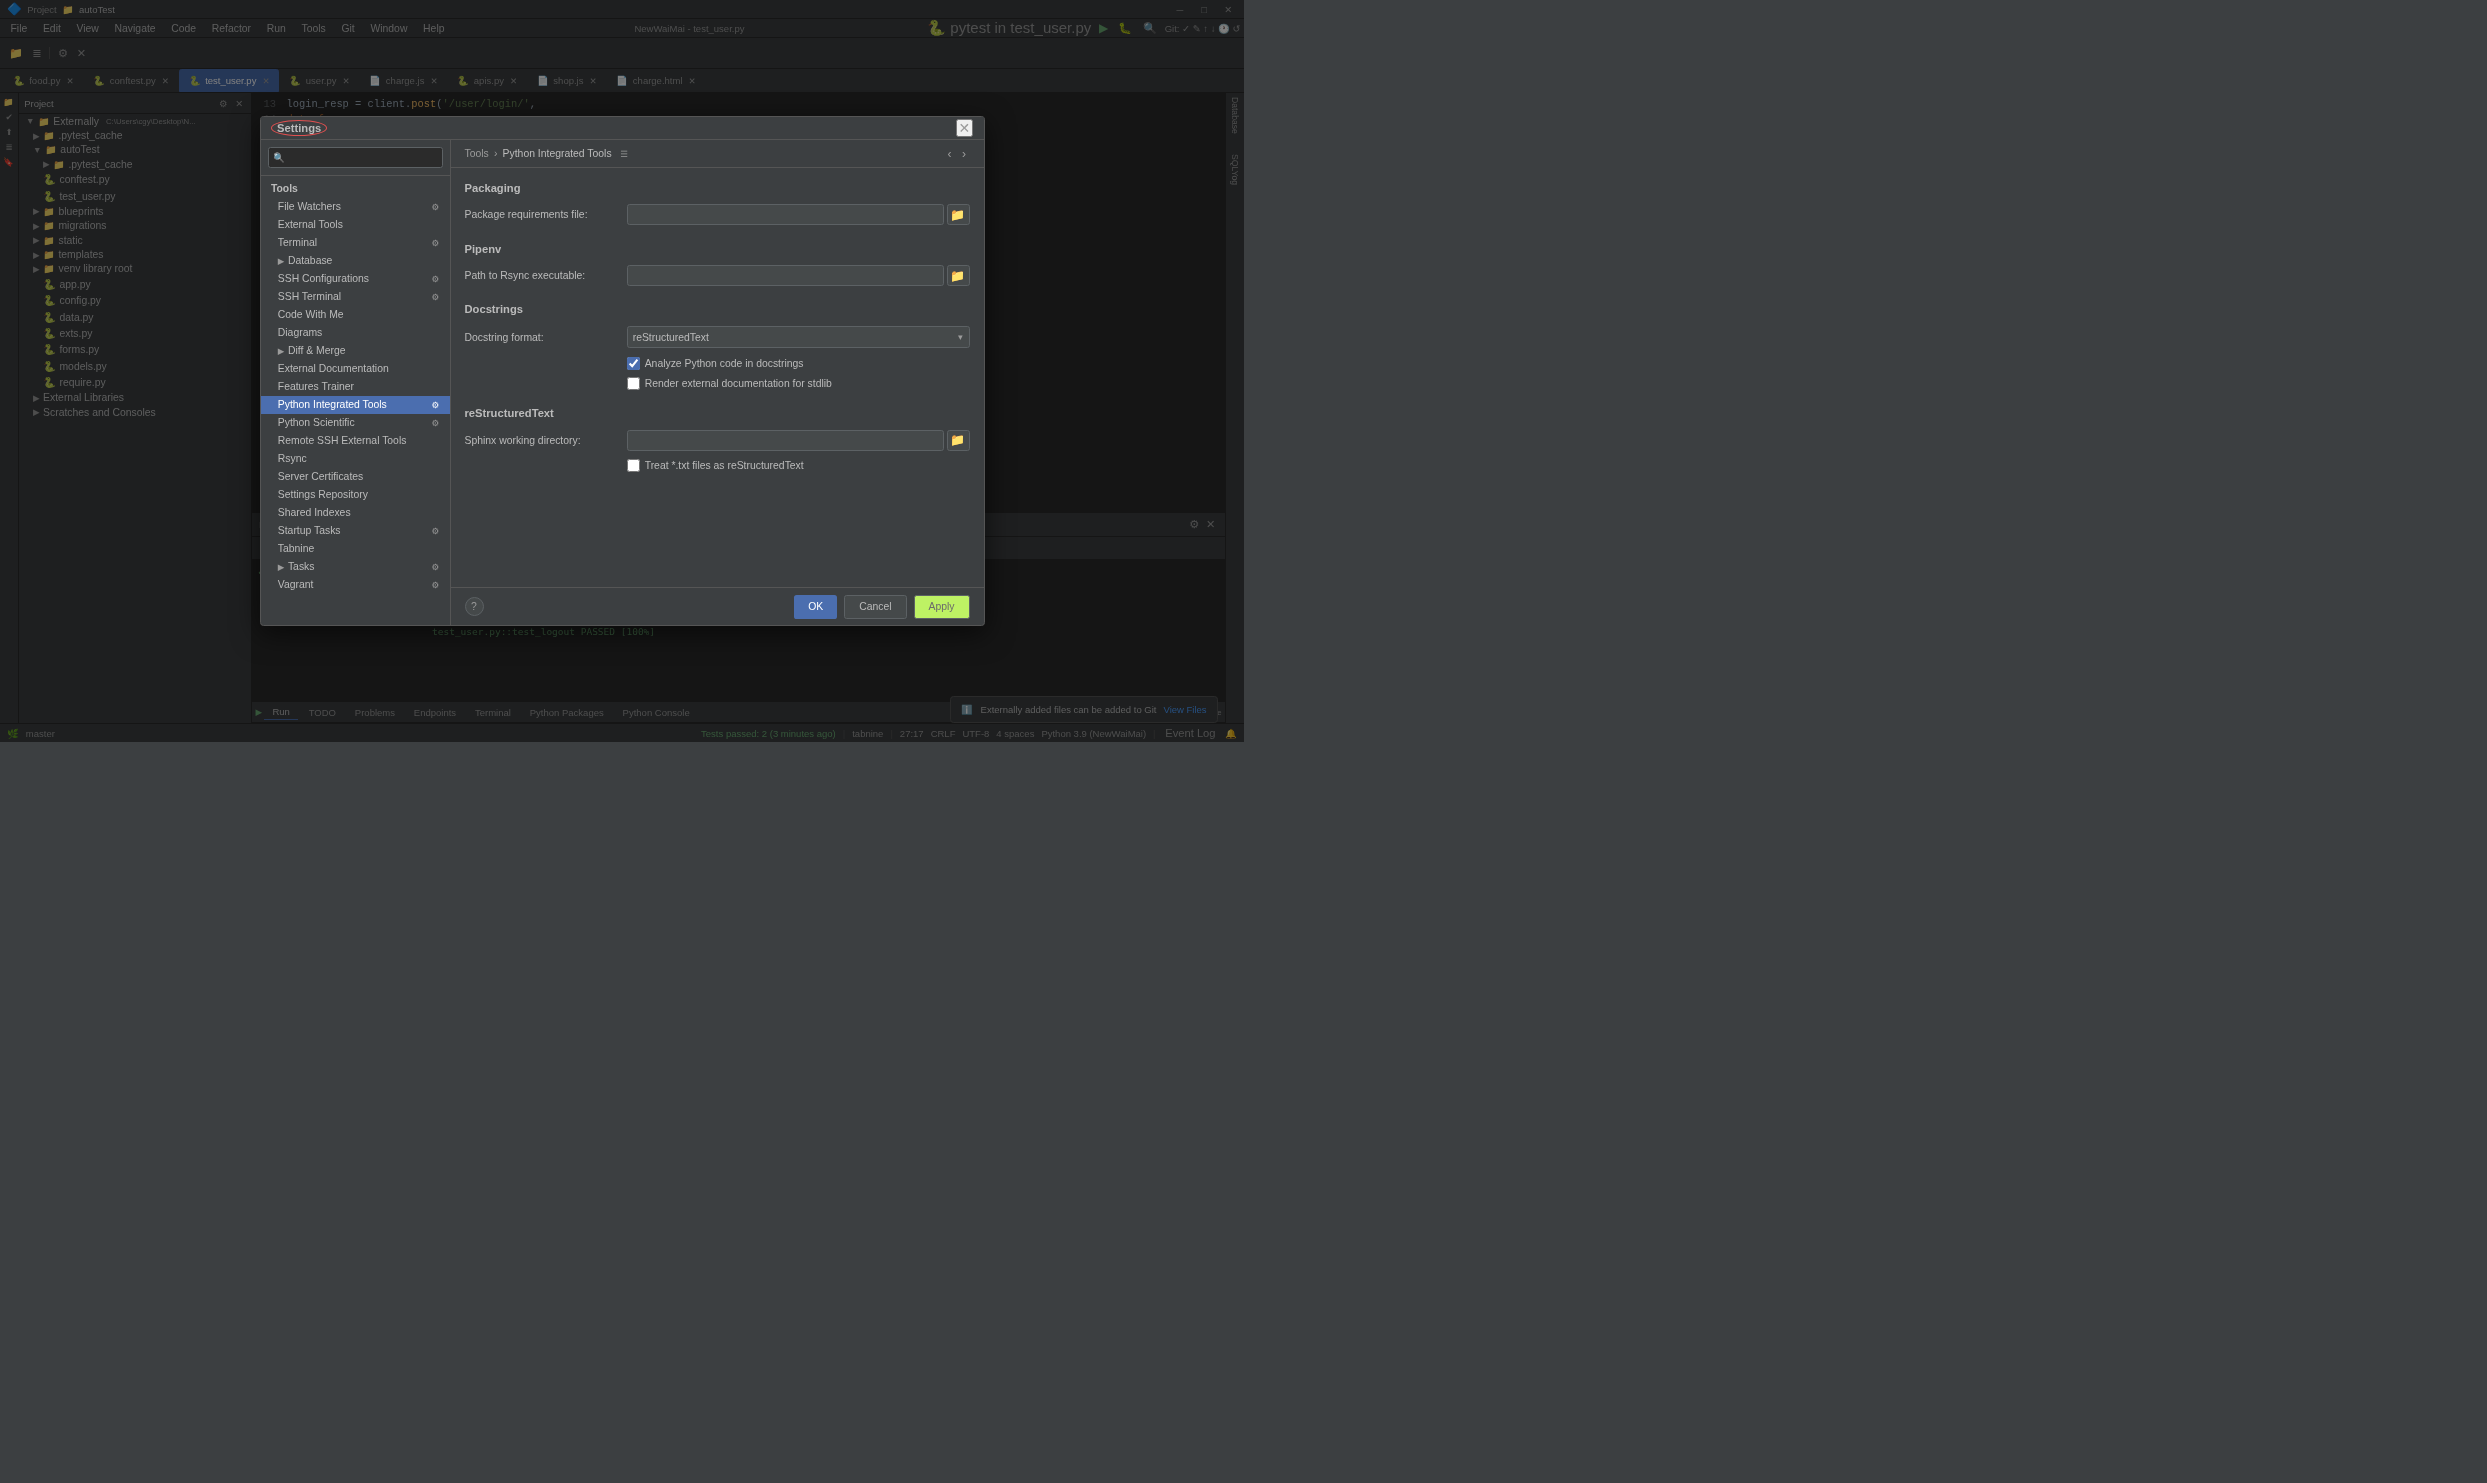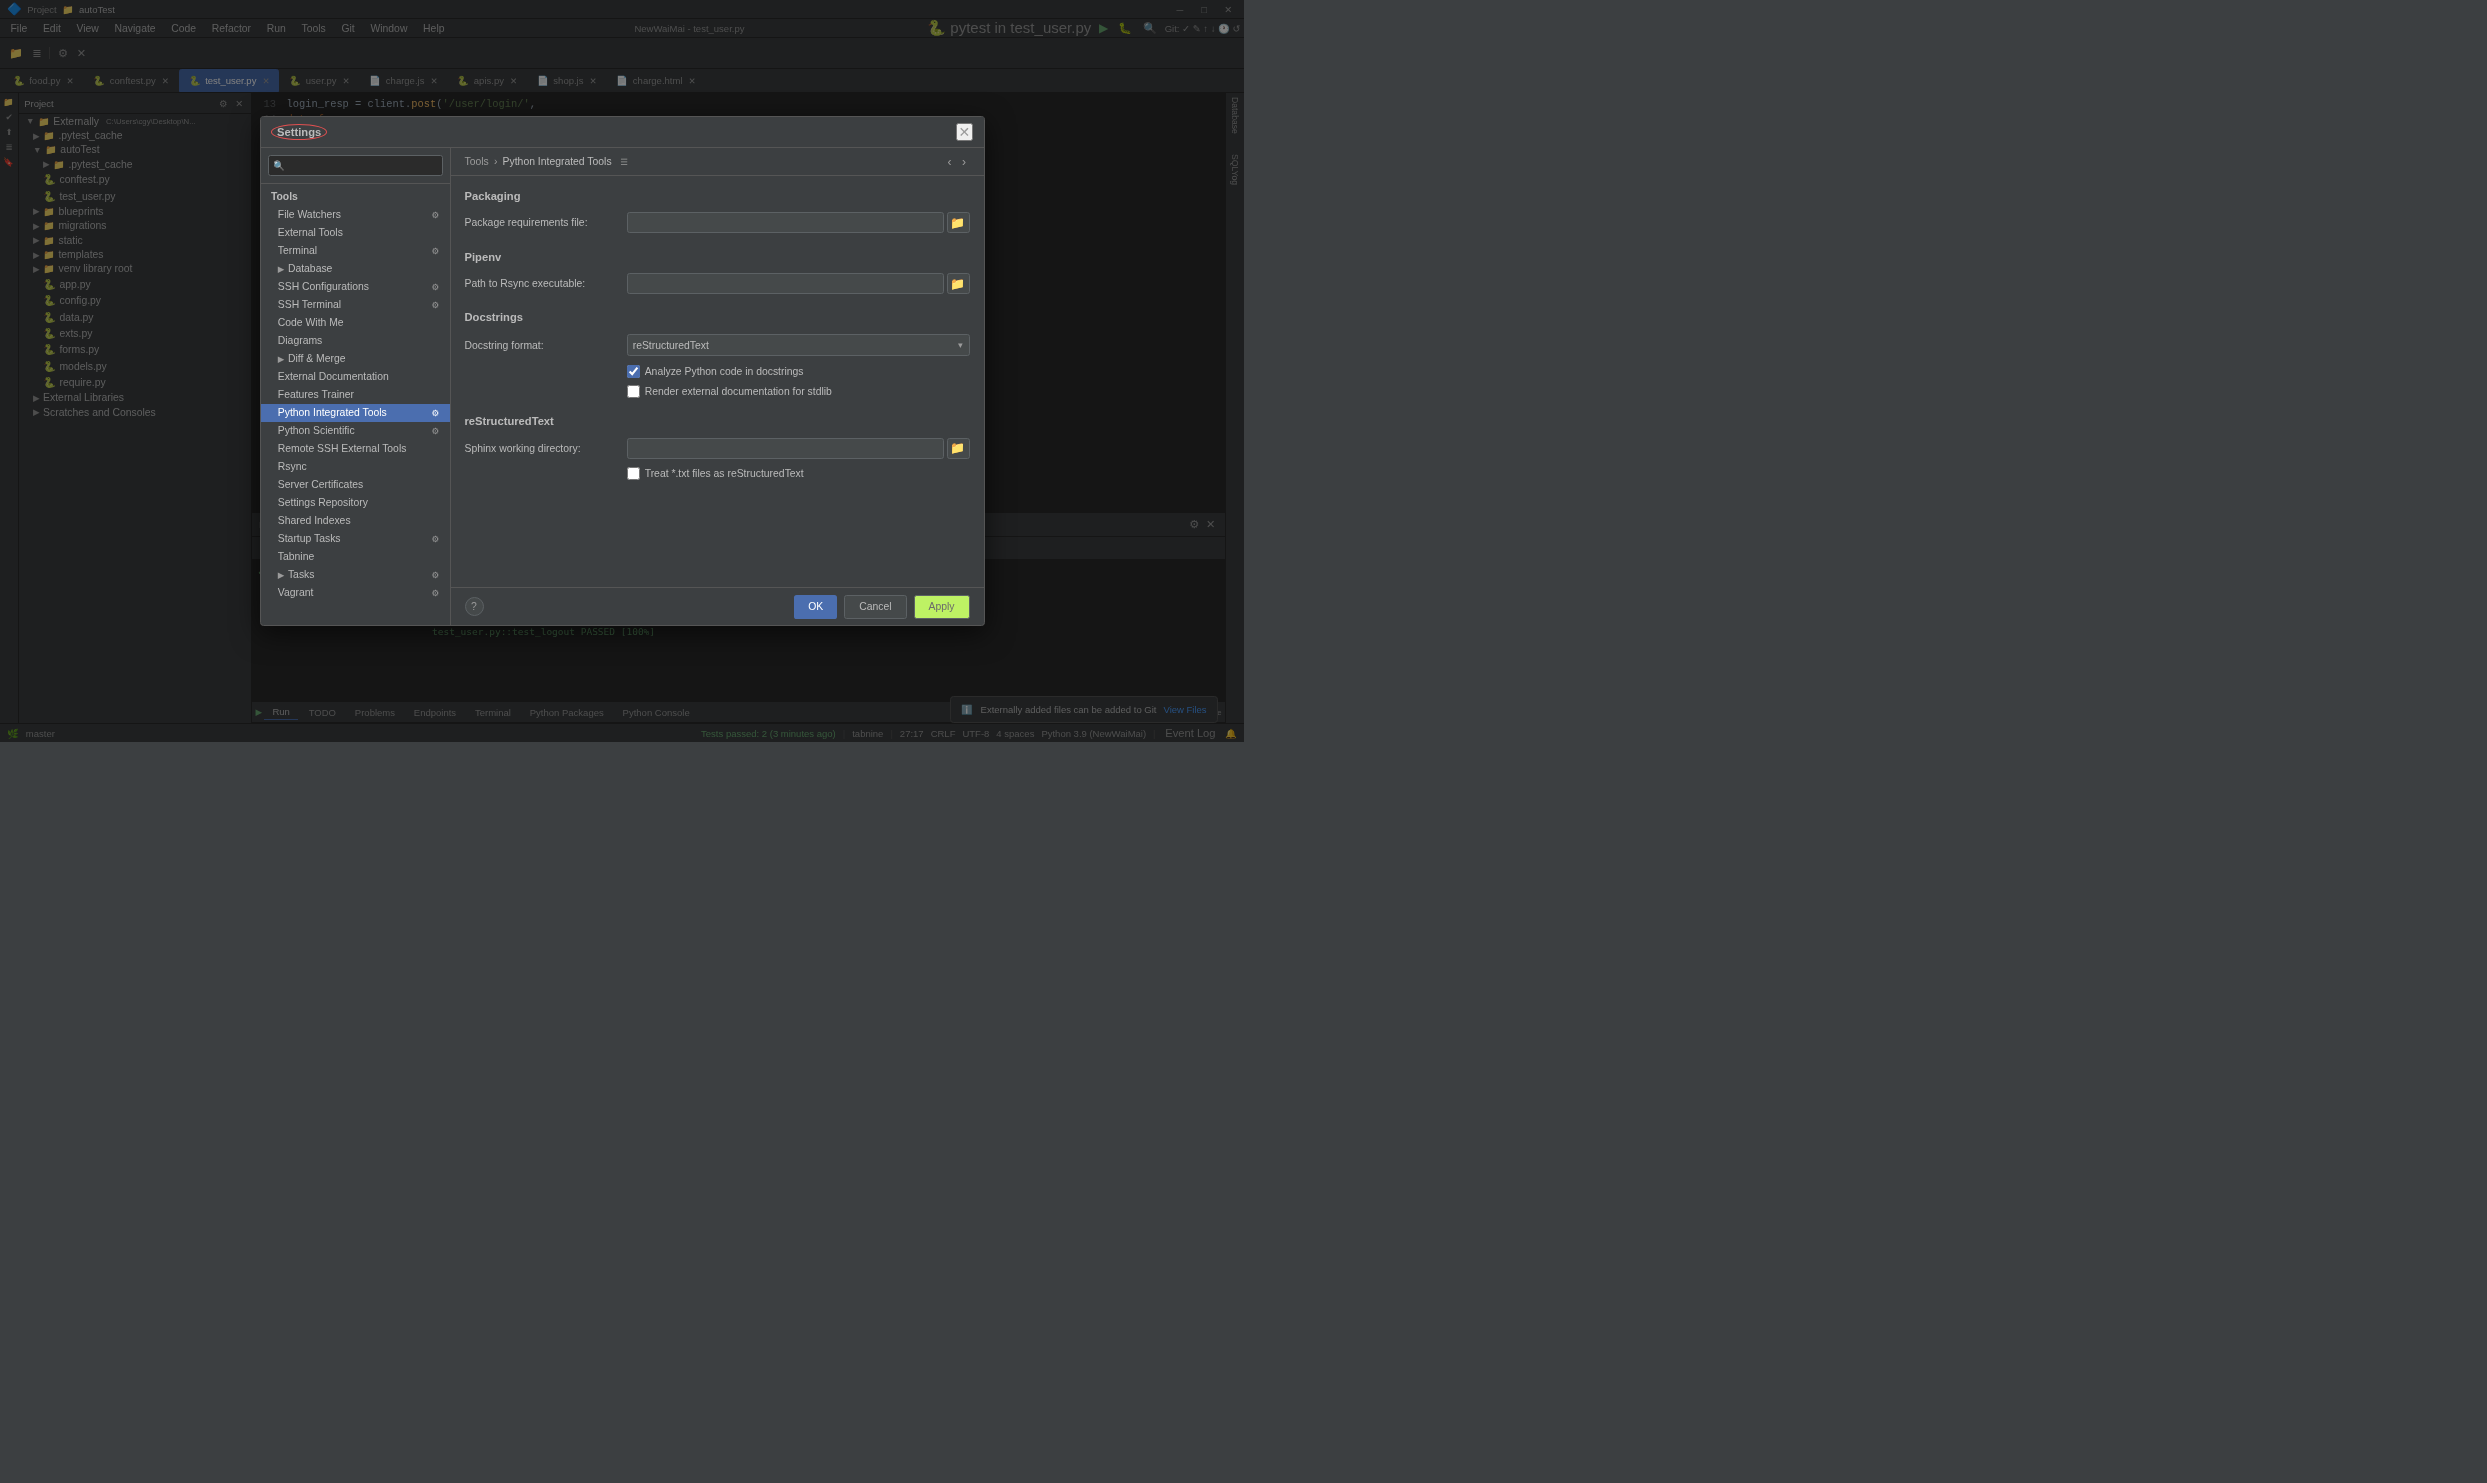--- a/index.html
+++ b/index.html
@@ -192,21 +192,21 @@
       width: 725px;
       height: 510px;
       background: #3c3f41;
       border: 0.9px solid #555555;
       border-radius: 3.5px;
       display: flex;
       flex-direction: column;
       box-shadow: 0 7px 28px rgba(0,0,0,0.6);
     }
     .modal-header {
-      height: 31px;
+      height: 23px;
       background: #3c3f41;
       display: flex;
       align-items: center;
       padding: 0 10.4px;
       border-bottom: 0.9px solid #555555;
       font-size: 11.2px;
       font-weight: bold;
     }
     .modal-close {
       margin-left: auto;

